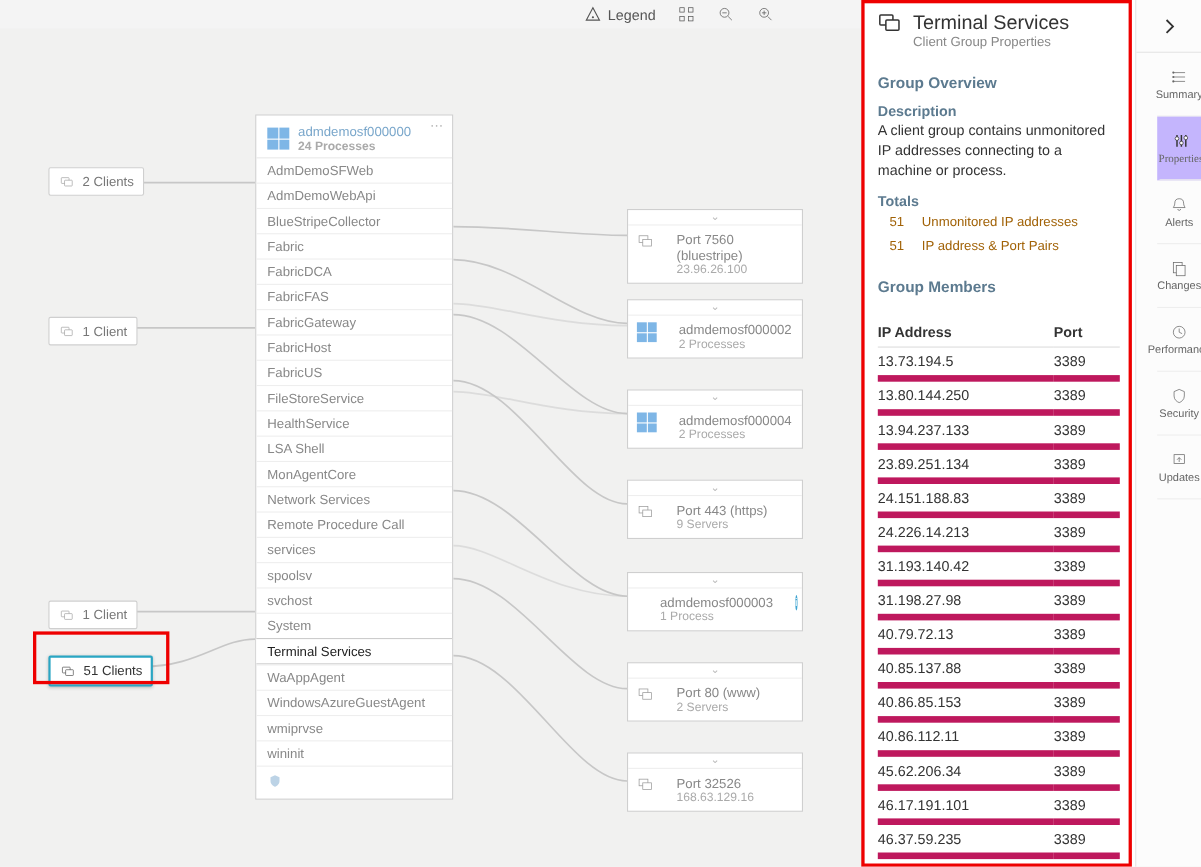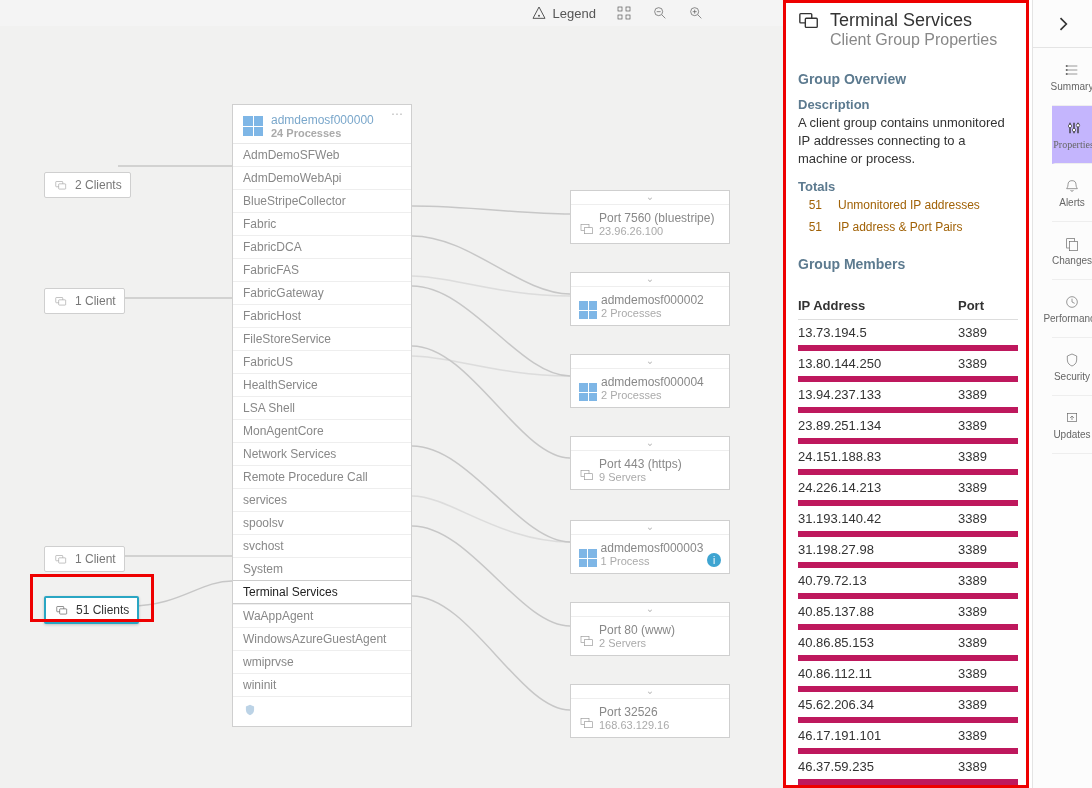--- a/index.html
+++ b/index.html
@@ -81,38 +81,38 @@
   .proc-row:first-of-type { border-top:none; }
   .proc-row.selected { color:#222; background:#fff; border-top:1px solid #ccc; border-bottom:1px solid #ccc; }
   .proc-foot { padding:6px 10px; border-top:1px solid #eee; color:#bcd3e6; }
   .small-card {
     width:160px;
   }
   .small-card .chev {
     height:14px; text-align:center; color:#bbb; font-size:10px; border-bottom:1px solid #eee;
     cursor:pointer;
   }
-  .small-card .body { display:flex; gap:4px; padding:6px 8px; align-items:flex-end; }
+  .small-card .body { display:flex; gap:20px; padding:6px 8px; align-items:flex-start; }
   .small-card .body .t1 { font-size:12px; color:#888; }
   .small-card .body .t2 { font-size:11px; color:#aaa; }
   .info-dot { width:14px; height:14px; border-radius:50%; background:#3ea4d1; color:#fff; font-size:10px; display:inline-flex; align-items:center; justify-content:center; margin-left:auto;}
   .redbox { border:3px solid #e00; position:absolute; pointer-events:none; }
 
   
   .props {
     position:absolute;
     top:0; left:783px;
     width:249px; height:788px;
     background:#fff;
     border-left:1px solid #e1e1e1;
     padding:10px 14px 0 14px;
     overflow:hidden;
   }
   .props h1 { font-size:18px; font-weight:400; color:#333; margin:0; }
-  .props .subt { font-size:16px; color:#888; margin-bottom:14px; }
+  .props .subt { font-size:12px; color:#888; margin-bottom:14px; }
   .props .head-row { display:flex; gap:10px; align-items:flex-start; }
   .props .sec { font-size:14px; font-weight:600; color:#4a6; color:#4d738a; margin:8px 0 6px 0; }
   .props .sec { color:#5c7a8f; }
   .props .fld { font-size:13px; color:#5c7a8f; font-weight:600; margin-top:10px; }
   .props .desc { font-size:13px; color:#333; line-height:1.4; margin-top:2px; }
   .totrow { display:flex; gap:16px; font-size:12px; color:#a16207; padding:4px 0; }
   .totrow .n { width:24px; text-align:right; }
   table.members { width:100%; border-collapse:collapse; font-size:13px; margin-top:20px; }
   table.members th { text-align:left; font-weight:700; padding:6px 0; border-bottom:1px solid #ddd; }
   table.members td { padding:5px 0; border-bottom:6px solid #be185d; }
@@ -195,21 +195,21 @@
     <path class="svgstroke" d="M412 320 C 470 320, 520 432, 570 432"></path>
     <path class="svgstroke" d="M412 420 C 470 420, 520 516, 570 516"></path>
     <path class="svgstroke" d="M412 500 C 470 500, 520 600, 570 600"></path>
     <path class="svgstroke" d="M412 570 C 470 570, 520 684, 570 684"></path>
 
     <path class="svgstroke" d="M570 270 C 500 270, 450 250, 412 250" opacity="0.5"></path>
     <path class="svgstroke" d="M570 350 C 500 350, 450 330, 412 330" opacity="0.5"></path>
     <path class="svgstroke" d="M570 516 C 500 516, 450 470, 412 470" opacity="0.5"></path>
   </svg>
 
-  <div class="node mini-node" style="left:44px; top:146px;">
+  <div class="node mini-node" style="left:44px; top:126px;">
     <span class="ico">
       <svg viewBox="0 0 24 24" width="14" height="14">
           <rect x="3" y="6" width="12" height="9" rx="1" fill="none" stroke="#999"></rect>
           <rect x="8" y="10" width="12" height="9" rx="1" fill="#fff" stroke="#999"></rect>
         </svg>
     </span>
     <span>2 Clients</span>
   </div>
   <div class="node mini-node" style="left:44px; top:262px;">
     <span class="ico">
@@ -256,22 +256,22 @@
     </div>
     <div id="proc-rows">
         <div class="proc-row">AdmDemoSFWeb</div>
         <div class="proc-row">AdmDemoWebApi</div>
         <div class="proc-row">BlueStripeCollector</div>
         <div class="proc-row">Fabric</div>
         <div class="proc-row">FabricDCA</div>
         <div class="proc-row">FabricFAS</div>
         <div class="proc-row">FabricGateway</div>
         <div class="proc-row">FabricHost</div>
+        <div class="proc-row">FabricUS</div>
         <div class="proc-row">FileStoreService</div>
-        <div class="proc-row">FabricUS</div>
         <div class="proc-row">HealthService</div>
         <div class="proc-row">LSA Shell</div>
         <div class="proc-row">MonAgentCore</div>
         <div class="proc-row">Network Services</div>
         <div class="proc-row">Remote Procedure Call</div>
         <div class="proc-row">services</div>
         <div class="proc-row">spoolsv</div>
         <div class="proc-row">svchost</div>
         <div class="proc-row">System</div>
         <div class="proc-row selected">Terminal Services</div>

